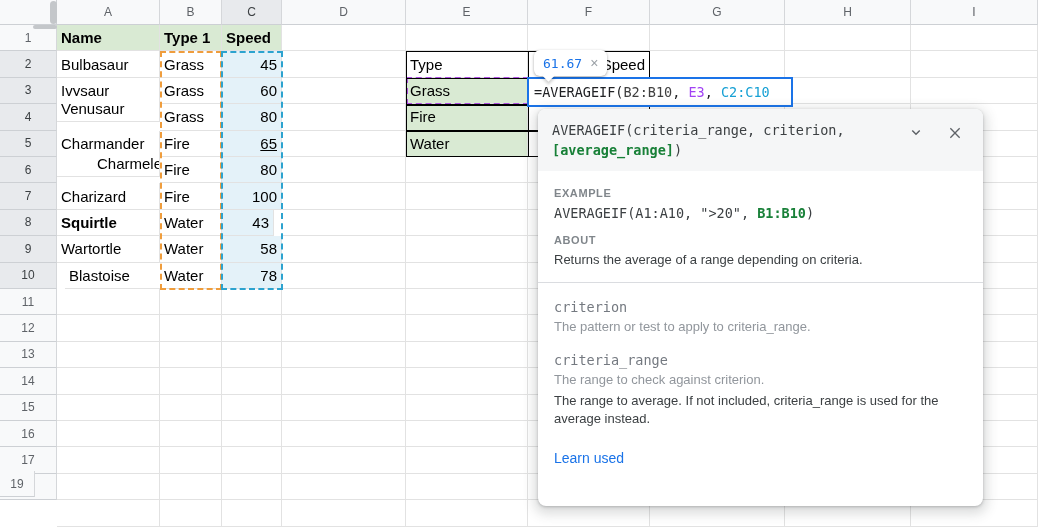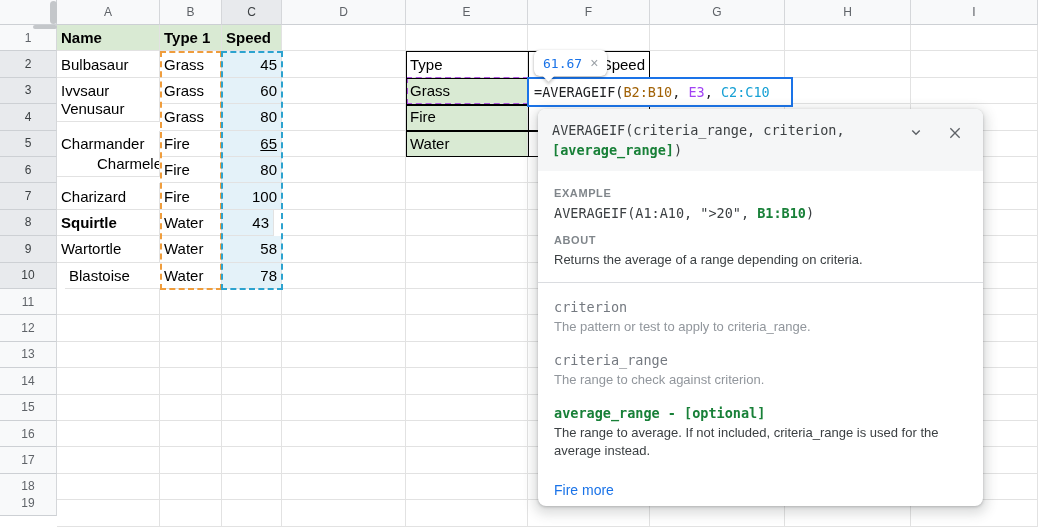--- a/index.html
+++ b/index.html
@@ -42,21 +42,21 @@
   #lk-h2{left:406px;top:104px;width:244px;height:1.5px;}
   #lk-h3{left:406px;top:130.4px;width:244px;height:1.5px;}
   
   #formula-editor{
     position:absolute;left:527px;top:77px;width:266px;height:29.5px;box-sizing:border-box;
     background:#fff;border:2.5px solid #1a73e8;z-index:6;
     font-family:"DejaVu Sans Mono", monospace;font-size:13.5px;
     display:flex;align-items:center;padding-left:5px;white-space:pre;
   }
   .tok-fn{color:#202124;}
-  .tok-r1{color:#a16207;}
+  .tok-r1{color:#404040;}
   .tok-r2{color:#a142f4;}
   .tok-r3{color:#16a0d4;}
   
   #preview-tooltip{
     position:absolute;left:534px;top:50px;height:26px;z-index:8;
     background:#fff;border-radius:6px;box-shadow:0 1px 3px rgba(0,0,0,.35);
     display:flex;align-items:center;padding:0 9px;
   }
   #preview-tooltip .val{font-family:"DejaVu Sans Mono", monospace;font-size:13px;color:#1a73e8;}
   #preview-tooltip .close{font-size:14px;color:#9aa0a6;margin-left:8px;cursor:pointer;line-height:1;}
@@ -119,21 +119,21 @@
       <div class="rowhdr hl" style="left: 0px; top: 236.2px; width: 57px; height: 26.4px;">9</div>
       <div class="rowhdr hl" style="left: 0px; top: 262.6px; width: 57px; height: 26.4px;">10</div>
       <div class="rowhdr" style="left: 0px; top: 289px; width: 57px; height: 26.4px;">11</div>
       <div class="rowhdr" style="left: 0px; top: 315.4px; width: 57px; height: 26.4px;">12</div>
       <div class="rowhdr" style="left: 0px; top: 341.8px; width: 57px; height: 26.4px;">13</div>
       <div class="rowhdr" style="left: 0px; top: 368.2px; width: 57px; height: 26.4px;">14</div>
       <div class="rowhdr" style="left: 0px; top: 394.6px; width: 57px; height: 26.4px;">15</div>
       <div class="rowhdr" style="left: 0px; top: 421px; width: 57px; height: 26.4px;">16</div>
       <div class="rowhdr" style="left: 0px; top: 447.4px; width: 57px; height: 26.4px;">17</div>
       <div class="rowhdr" style="left: 0px; top: 473.8px; width: 57px; height: 26.4px;">18</div>
-      <div class="rowhdr" style="left: 0px; top: 490px; width: 57px; height: 26.4px; text-align: center;">19</div>
+      <div class="rowhdr" style="left: 0px; top: 471px; width: 35px; height: 26.4px; text-align: center;">19</div>
       <div class="cell c-green c-bold" style="left: 57px; top: 25px; width: 103px; height: 26.4px;">Name</div>
       <div class="cell c-green c-bold" style="left: 160px; top: 25px; width: 62px; height: 26.4px;">Type 1</div>
       <div class="cell c-green c-bold" style="left: 222px; top: 25px; width: 60px; height: 26.4px;">Speed</div>
       <div class="cell" style="left: 282px; top: 25px; width: 124px; height: 26.4px;"></div>
       <div class="cell" style="left: 406px; top: 25px; width: 122px; height: 26.4px;"></div>
       <div class="cell" style="left: 528px; top: 25px; width: 122px; height: 26.4px;"></div>
       <div class="cell" style="left: 650px; top: 25px; width: 135px; height: 26.4px;"></div>
       <div class="cell" style="left: 785px; top: 25px; width: 126px; height: 26.4px;"></div>
       <div class="cell" style="left: 911px; top: 25px; width: 127px; height: 26.4px;"></div>
       <div class="cell" style="left: 57px; top: 51.4px; width: 103px; height: 26.4px;">Bulbasaur</div>
@@ -350,21 +350,20 @@
       <div id="params">
           <div class="param">
             <div class="param-name">criterion</div>
             <div class="param-desc">The pattern or test to apply to criteria_range.</div>
           </div>
           <div class="param">
             <div class="param-name">criteria_range</div>
             <div class="param-desc">The range to check against criterion.</div>
           </div>
           <div class="param active">
-            <div class="param-name">average_range - [optional]</div>
             <div class="param-desc">The range to average. If not included, criteria_range is used for the average instead.</div>
           </div>
         </div>
-      <a id="learn-more">Fire more</a>
+      <a id="learn-more">Learn used</a>
     </div>
   </div>
 
 </div>
 
 </body></html>

